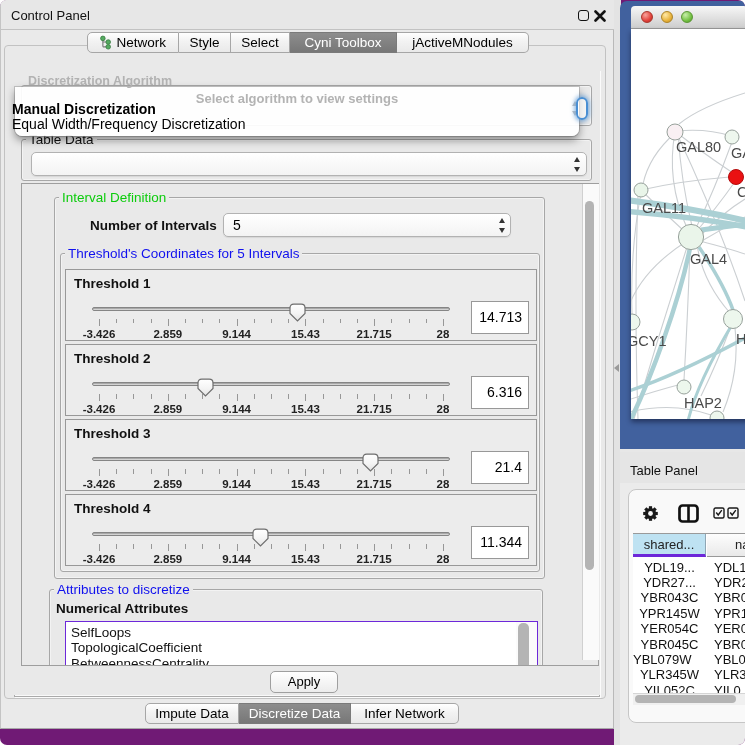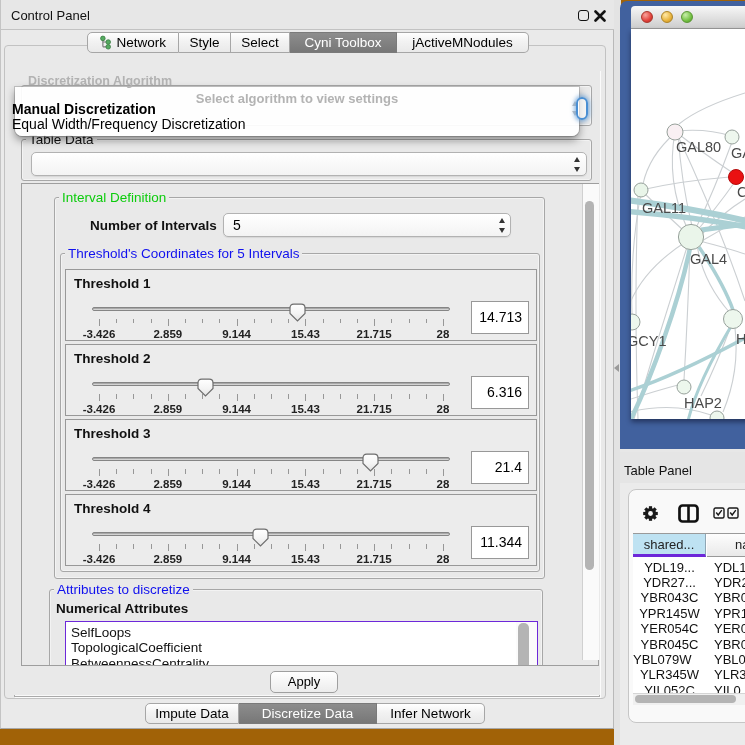--- a/index.html
+++ b/index.html
@@ -1,19 +1,19 @@
 <!DOCTYPE html>
 <html><head>
 <meta charset="utf-8">
 <style>
 * { margin:0; padding:0; box-sizing:border-box; }
 html,body { width:745px; height:745px; }
 #root {
   position:relative; width:745px; height:745px; overflow:hidden;
-  background:#a16207; font-family:"Liberation Sans", sans-serif;
+  background:#701a75; font-family:"Liberation Sans", sans-serif;border-radius:7px;
   -webkit-font-smoothing:antialiased;
 }
 .abs { position:absolute; }
 
 #cpwin {
   position:absolute; left:0; top:0; width:614px; height:729px;
   background:#eaeaea; border-right:1px solid #b9b9b9; border-bottom:1px solid #a8a8a8; border-left:1px solid #c4c4c4;
 }
 #cptitle {
   position:absolute; left:0; top:0; width:614px; height:30px;
@@ -353,21 +353,21 @@
       <div class="sbthumb" style="left:496px; top:439px; width:11px; height:56px;"></div>
     </div>
 
     <div class="sbv" style="left:581px; top:184px; width:17px; height:476px; border-left:1px solid #d0d0d0;"></div>
     <div class="sbthumb" style="left:584px; top:201px; width:9px; height:369px;"></div>
 
     <div id="applybtn">Apply</div>
 
     <div class="seg" style="left:144px; top:703px;">
       <div class="s" style="width:94px;">Impute Data</div>
-      <div class="s sel" style="width:138px;">Discretize Data</div>
+      <div class="s sel" style="width:112px;">Discretize Data</div>
       <div class="s" style="width:108px;">Infer Network</div>
     </div>
   </div>
 
   <div id="divider"></div>
   <div class="abs" style="left:620px; top:449px; width:125px; height:4px; background:#e7e7e7;"></div>
   <div class="abs" style="left:613.5px; top:364px; width:0; height:0; border-top:4px solid transparent; border-bottom:4px solid transparent; border-right:5px solid #9a9a9a;"></div>
 
   <div id="netwin">
     <div id="nettitle">
@@ -432,21 +432,21 @@
           <text x="627" y="345">GCY1</text>
           <text x="736" y="343">H</text>
           <text x="684" y="407">HAP2</text>
         </g>
       </svg>
     </div>
   </div>
 
   <div id="tablepanel">
     <div id="tptitle">
-        <span style="position:absolute;left:4px;top:11px;">Table Panel</span>
+        <span style="position:absolute;left:10px;top:11px;">Table Panel</span>
       </div>
     <div id="tpcontainer"></div>
 
     <svg class="abs" style="left:22px;top:53px;" width="17" height="17" viewBox="0 0 17 17">
       <g fill="#1a1a1a">
         <circle cx="8.5" cy="8.5" r="5.6"></circle>
         <rect x="6.9" y="1.2" width="3.2" height="14.6"></rect>
         <rect x="1.2" y="6.9" width="14.6" height="3.2"></rect>
         <rect x="6.9" y="1.2" width="3.2" height="14.6" transform="rotate(45 8.5 8.5)"></rect>
         <rect x="6.9" y="1.2" width="3.2" height="14.6" transform="rotate(-45 8.5 8.5)"></rect>

